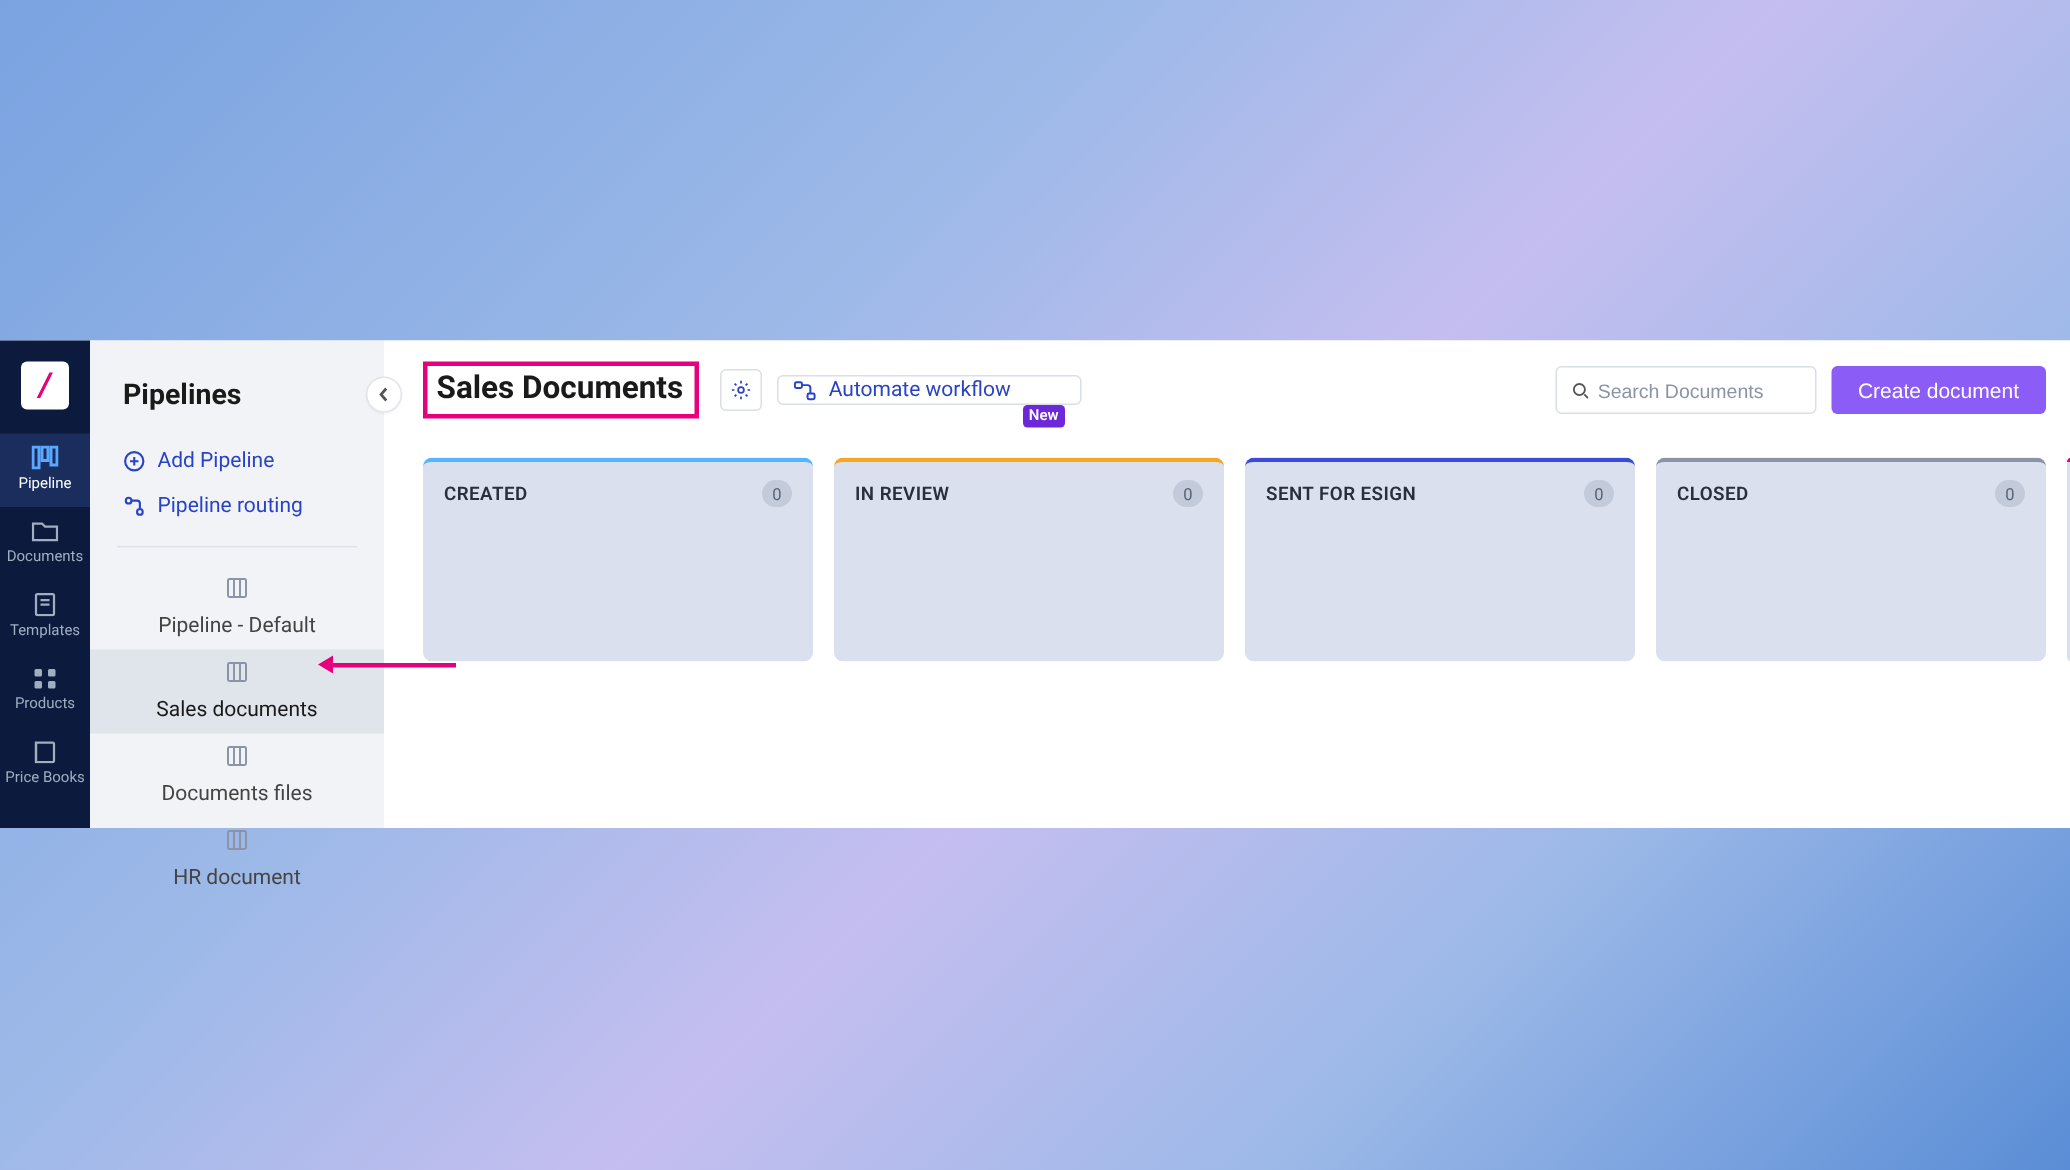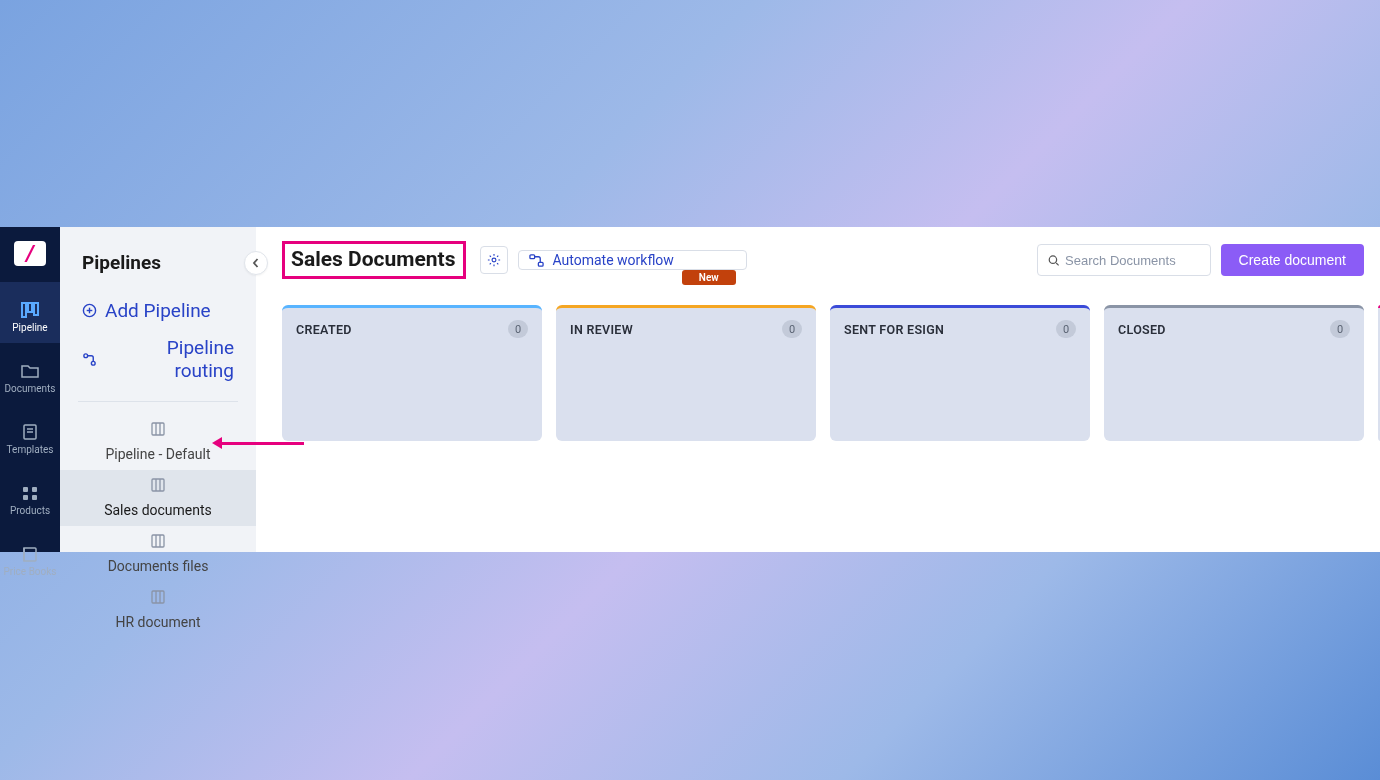--- a/index.html
+++ b/index.html
@@ -42,21 +42,21 @@
   color: #e6007e;
   font-weight: bold;
   font-size: 22px;
   font-style: italic;
 }
 .rail-item {
   width: 60px;
   display: flex;
   flex-direction: column;
   align-items: center;
-  padding: 20px 0 10px 0;
+  padding: 8px 0 10px 0;
   cursor: pointer;
   color: #a0aec0;
   font-size: 10px;
   position: relative;
 }
 .rail-item.active {
   background: #1a2d5c;
   color: #fff;
 }
 .rail-item.active::after {
@@ -106,21 +106,21 @@
   color: #555;
   font-size: 13px;
   box-shadow: 0 1px 2px rgba(0,0,0,.05);
 }
 .side-action {
   display: flex;
   align-items: center;
   gap: 8px;
   padding: 7px 22px;
   color: #2943c7;
-  font-size: 19px;
+  font-size: 14px;
   cursor: pointer;
   text-align: right;
 }
 .side-action svg { flex-shrink: 0; }
 .side-divider {
   height: 1px;
   background: #dde2ea;
   margin: 12px 18px 12px 18px;
 }
 .pipeline-item {
@@ -179,24 +179,24 @@
   border-radius: 4px;
   display: flex;
   align-items: center;
   gap: 8px;
   padding: 0 10px;
   cursor: pointer;
   color: #2943c7;
   font-size: 14px;
 }
 .new-badge {
-  background: #c2410c;
+  background: #6d28d9;
   color: #fff;
   font-size: 10px;
-  padding: 2px 17px;
+  padding: 2px 4px;
   border-radius: 3px;
   font-weight: 600;
   margin-top: 34px;
 }
 .toolbar-spacer { flex: 1; }
 .search-box {
   height: 32px;
   width: 174px;
   border: 1px solid #d9dee7;
   border-radius: 4px;

